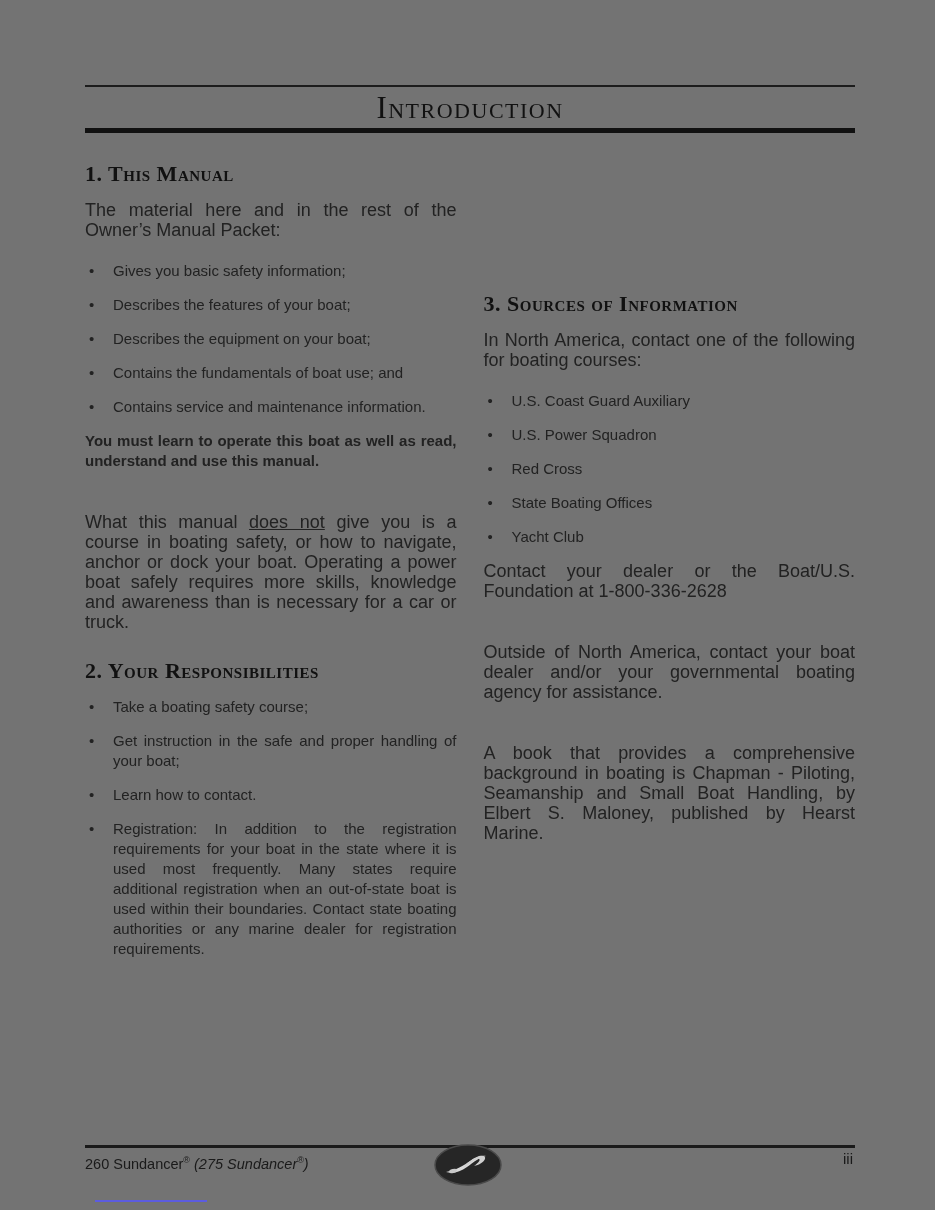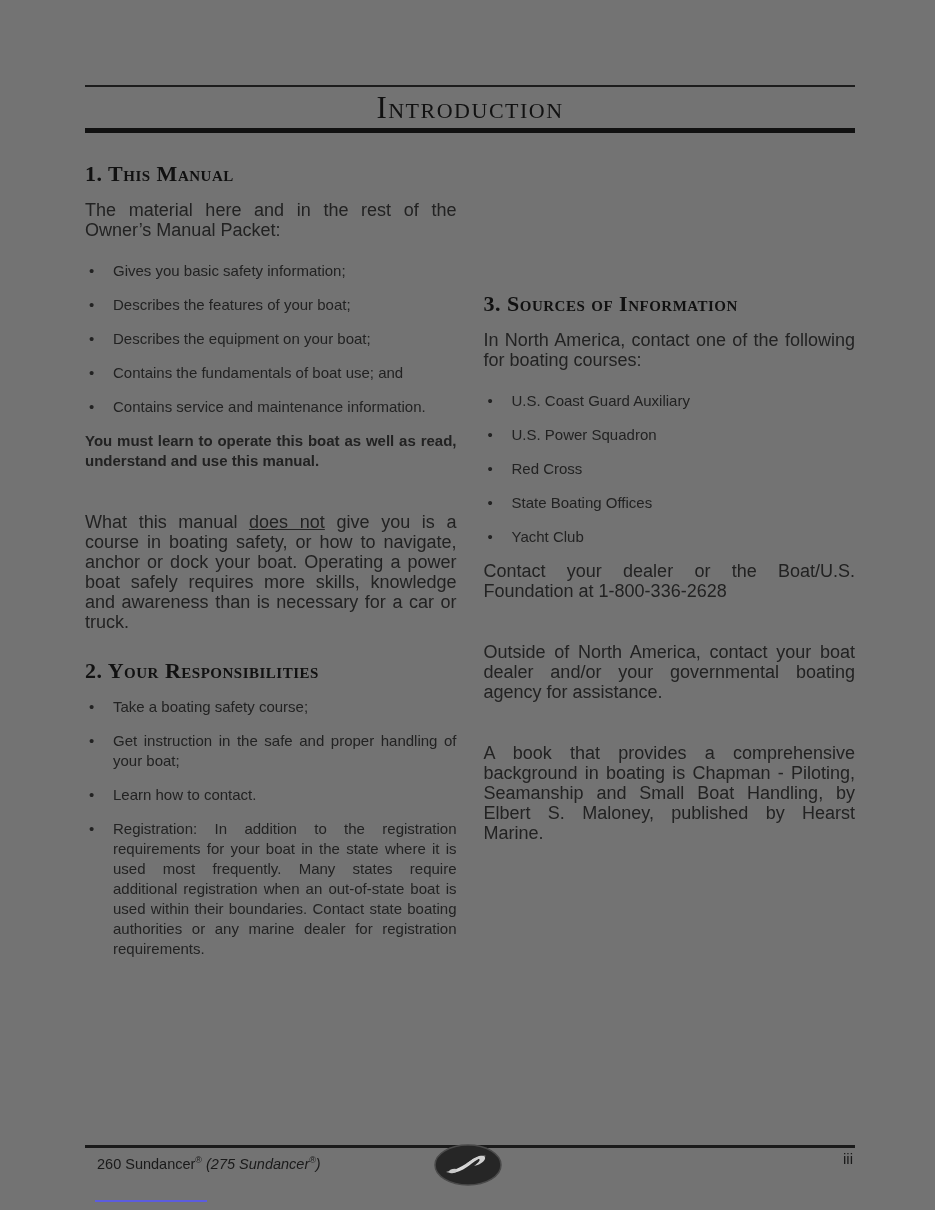--- a/index.html
+++ b/index.html
@@ -84,21 +84,21 @@
     content: "\2022";
     position: absolute;
     left: 4px;
     top: 0;
     font-size: 15px;
   }
 
   
   .footer-rule { position: absolute; left: 85px; width: 770px; top: 1145px; height: 3px; background: #1a1a1a; }
   .footer-left {
-    position: absolute; left: 97px; top: 1155px;
+    position: absolute; left: 85px; top: 1155px;
     font-size: 14.5px; color: #1a1a1a;
   }
   .footer-left sup { font-size: 9px; }
   .footer-left .it { font-style: italic; }
   .footer-page {
     position: absolute; right: 82px; top: 1150px;
     font-size: 15px; color: #1a1a1a;
   }
   .logo-wrap { position: absolute; left: 433px; top: 1143px; width: 70px; height: 44px; }
   .link-artifact { position: absolute; left: 95px; top: 1200px; width: 112px; height: 2px; }

